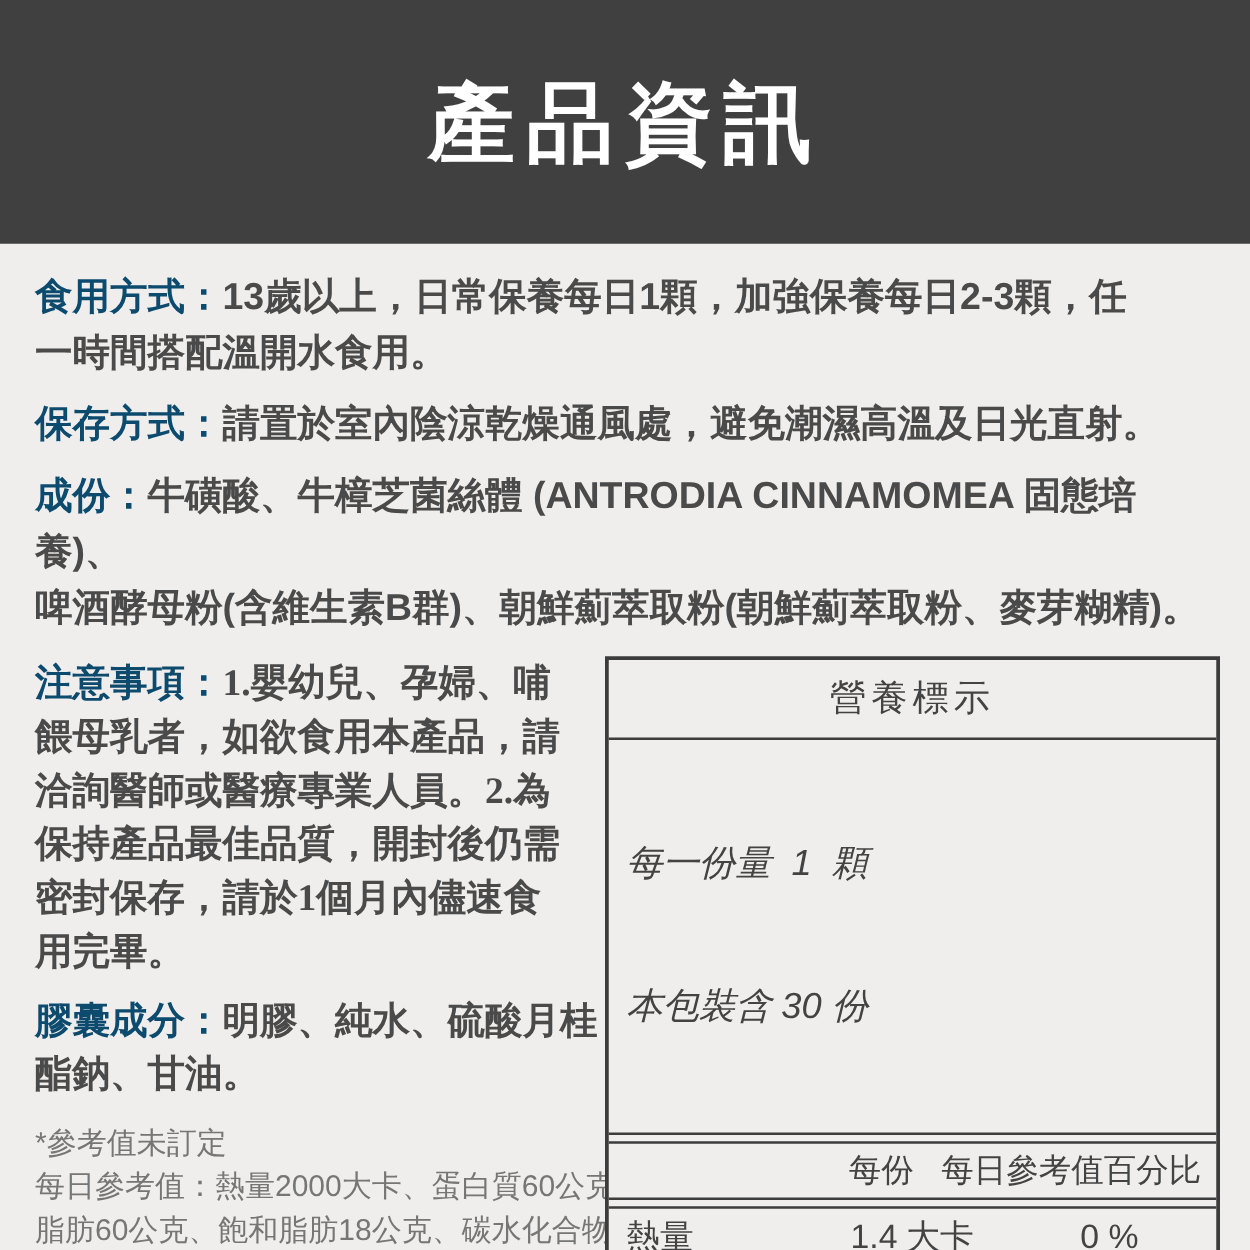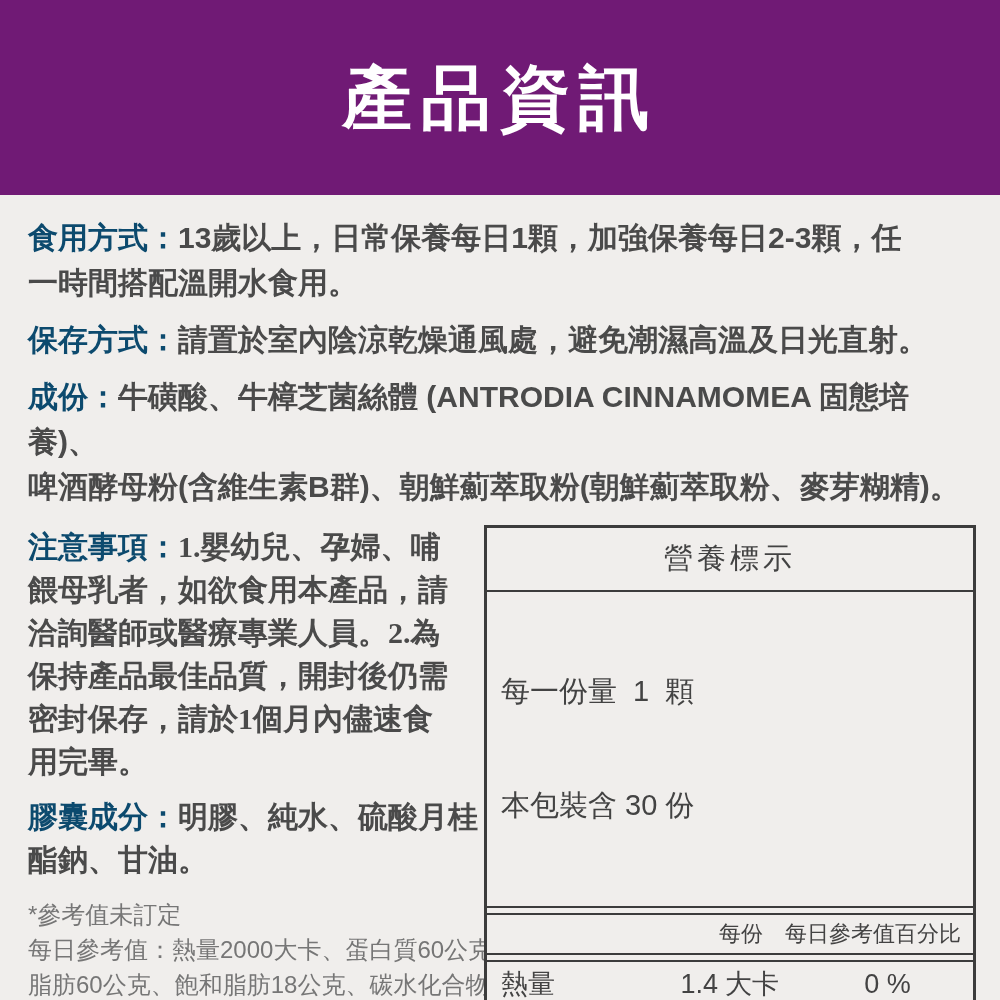--- a/index.html
+++ b/index.html
@@ -9,21 +9,21 @@
     background: #F0EEEC;
     font-family: "Liberation Sans", sans-serif;
     color: #4A4A4A;
     overflow: hidden;
   }
   .page { width: 1000px; height: 1000px; position: relative; }
 
   
   .hero {
     height: 195px;
-    background: #701a75;
+    background: #404040;
     display: flex; align-items: center; justify-content: center;
   }
   .hero h1 {
     margin: 0;
     color: #FFFFFF;
     font-size: 70px;
     font-weight: 700;
     letter-spacing: 9px;
     line-height: 1;
   }
@@ -67,27 +67,28 @@
     letter-spacing: 4px;
     padding: 11px 15px;
     border-bottom: 2px solid #3C3C3C;
   }
   .nt-serving {
     padding: 4px 0 6px 14px;
     font-size: 29px;
     line-height: 38px;
     border-bottom: 2px solid #3C3C3C;
     white-space: pre;
+    font-style: italic;
   }
   .nt-gap { height: 5px; }
   .nt-colhead {
     border-top: 2px solid #3C3C3C;
     border-bottom: 2px solid #3C3C3C;
     display: flex; justify-content: flex-end; gap: 22px;
-    font-size: 22px;
+    font-size: 26px;
     padding: 4px 12px 4px 16px;
     align-items: flex-end;
   }
   .nt-data { border-top: 2px solid #3C3C3C; padding: 3px 0 4px 0; }
   .nt-row {
     display: grid;
     grid-template-columns: 155px 62px 96px 1fr;
     padding: 0 12px 0 14px;
     font-size: 27px;
     line-height: 38px;

